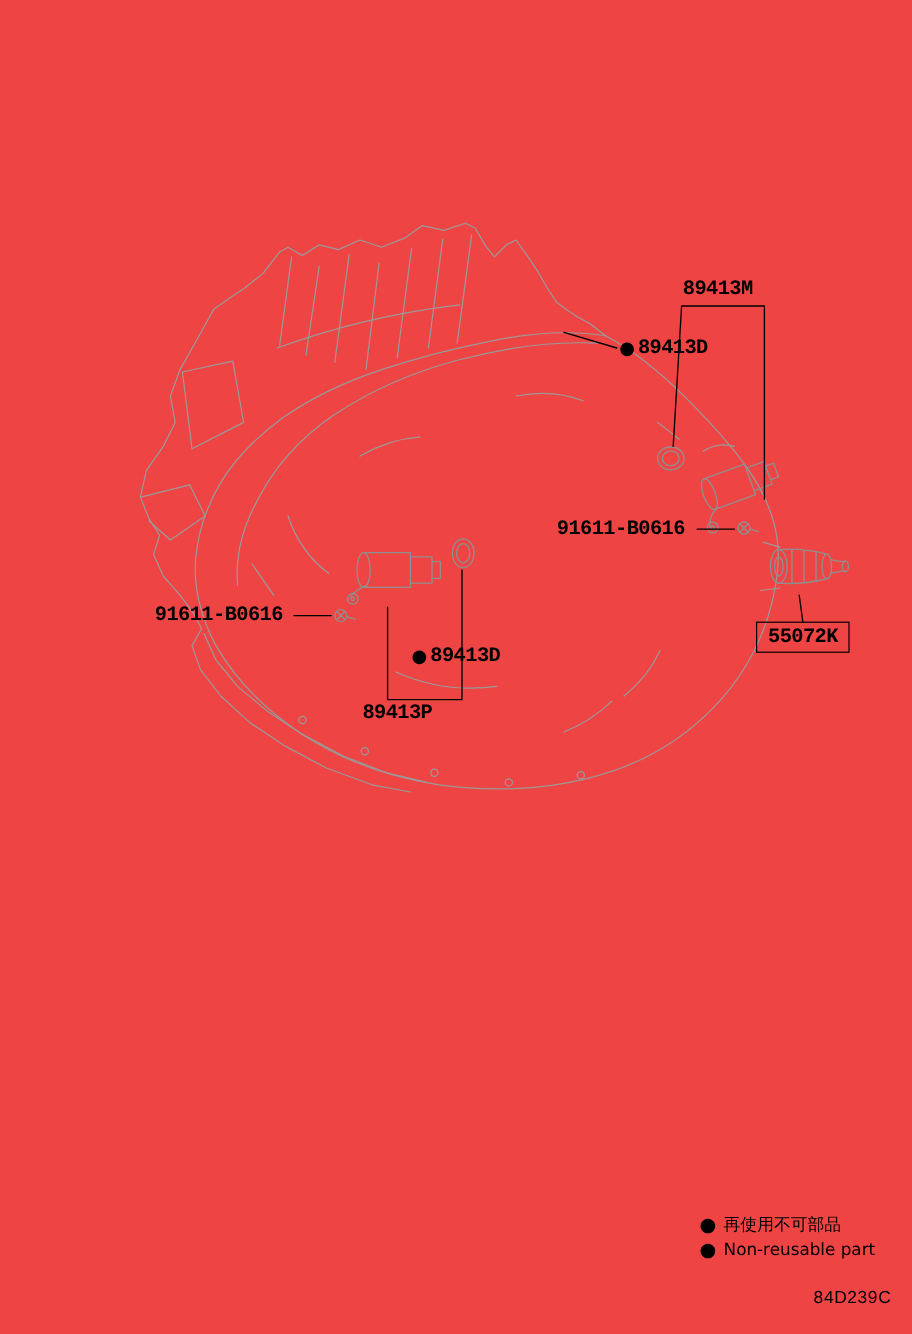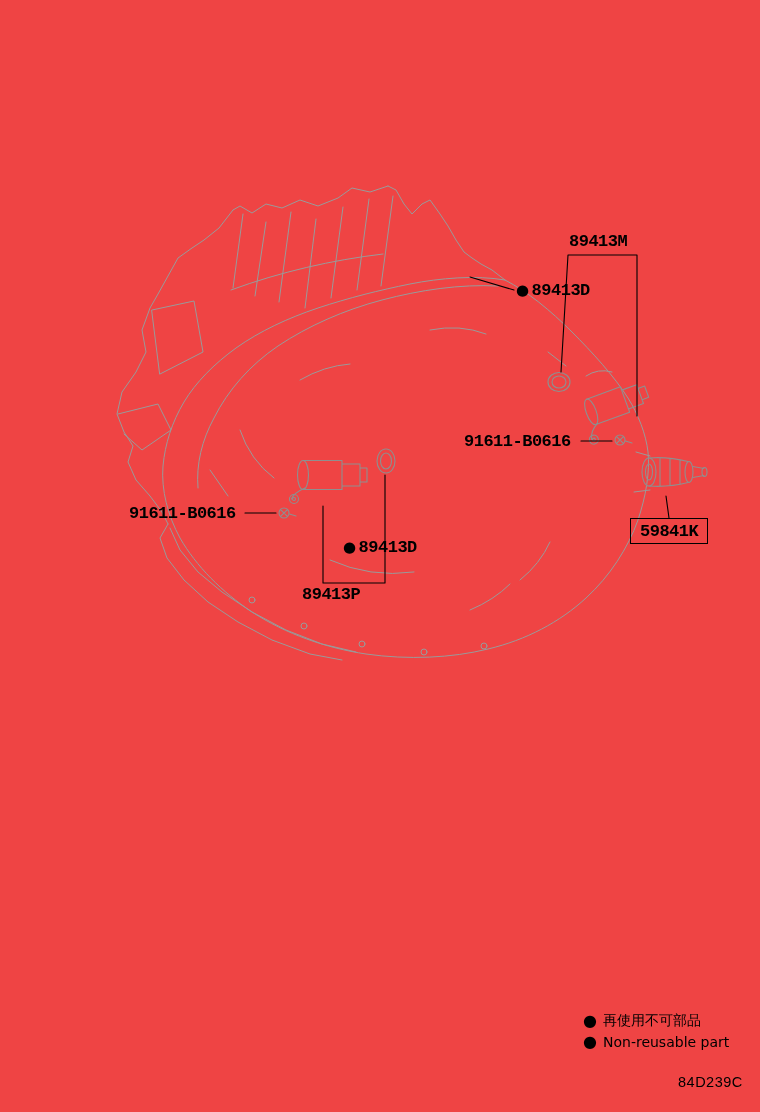--- a/index.html
+++ b/index.html
@@ -157,21 +157,21 @@
   <div class="label" style="left:516px;top:281px">
     <span class="bullet">●</span>
     <span>89413D</span>
   </div>
 
   <div class="label" style="left:464px;top:432px">
     <span>91611-B0616</span>
   </div>
 
   <div class="label boxed" style="left:630px;top:518px">
-    <span>59841K</span>
+    <span>55072K</span>
   </div>
 
   <div class="label" style="left:129px;top:504px">
     <span>91611-B0616</span>
   </div>
 
   <div class="label" style="left:343px;top:538px">
     <span class="bullet">●</span>
     <span>89413D</span>
   </div>

